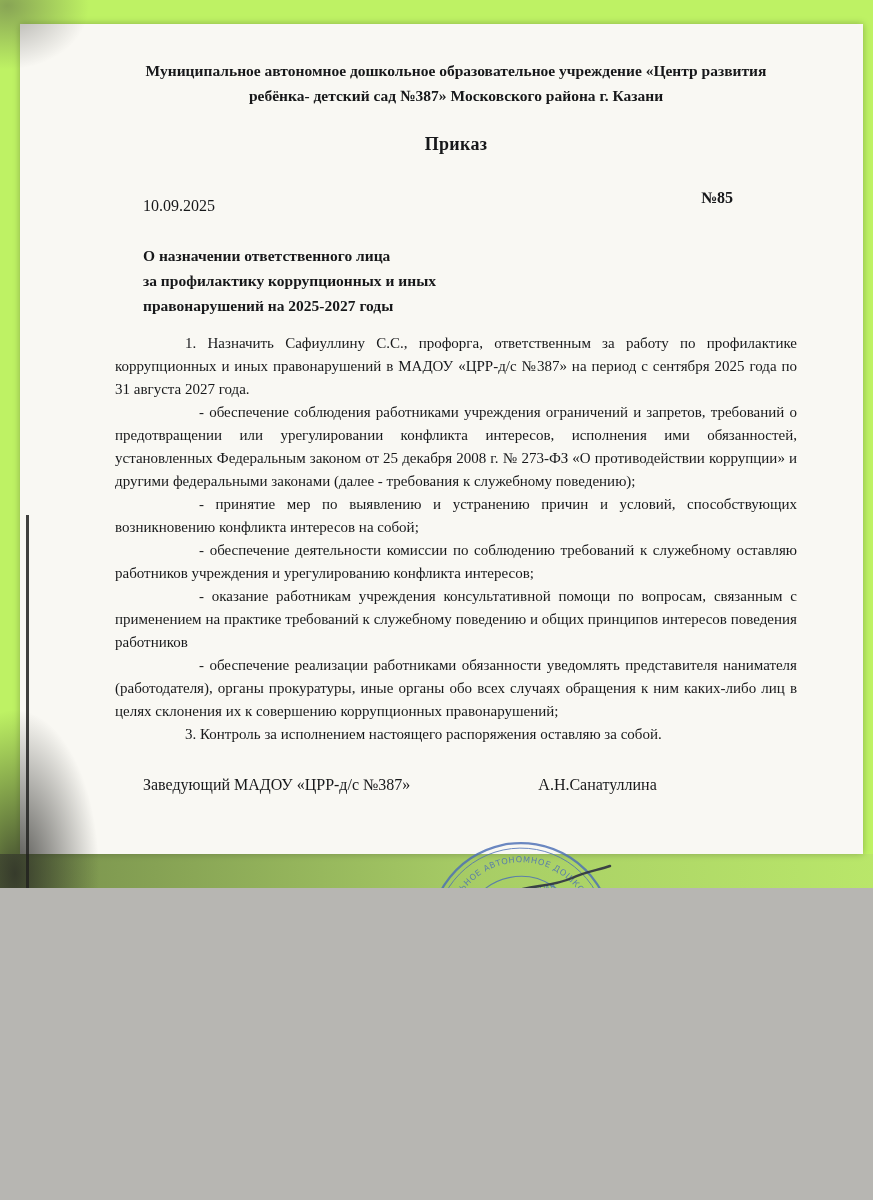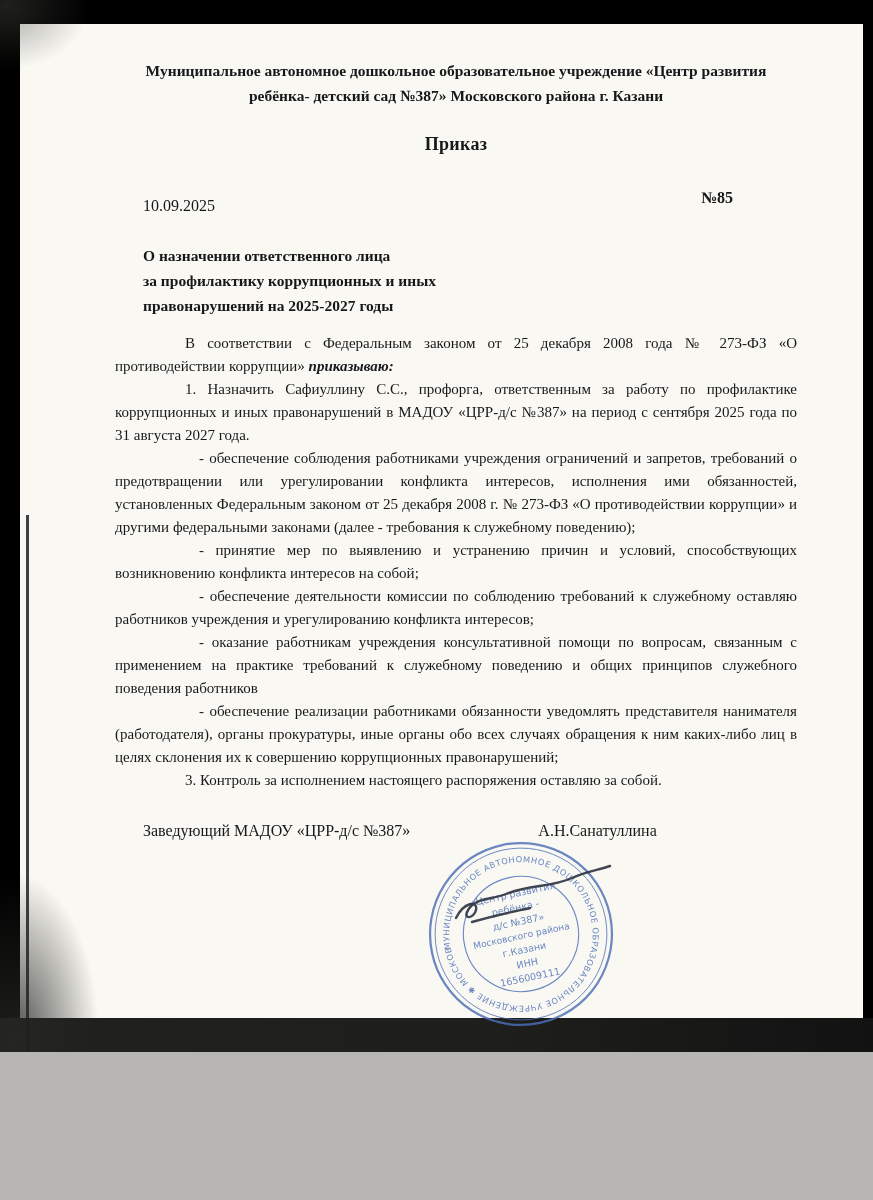--- a/index.html
+++ b/index.html
@@ -1,16 +1,16 @@
 <!DOCTYPE html>
 <html><head>
 <meta charset="utf-8">
 <style>
   html,body{margin:0;padding:0;background:#b7b6b2;}
-  .scan{position:relative;width:873px;height:1052px;background:#000000;overflow:hidden;
+  .scan{position:relative;width:873px;height:888px;background:#bef264;overflow:hidden;
         font-family:"Liberation Serif","DejaVu Serif",serif;color:#17181a;}
   .page{position:absolute;left:20px;top:24px;right:10px;bottom:34px;background:#f9f8f3;
         box-shadow:0 0 7px rgba(0,0,0,.28);}
   .content{position:absolute;left:95px;right:66px;top:0;}
 
   .header{margin:34px auto 0;max-width:660px;text-align:center;font-weight:bold;
           font-size:15.5px;line-height:25px;}
   .title{margin-top:26px;text-align:center;font-weight:bold;font-size:18px;letter-spacing:.3px;}
 
   .meta-row{margin-top:40px;display:flex;justify-content:space-between;font-size:16px;line-height:22px;gap:9px;}
@@ -67,26 +67,25 @@
         <span class="order-number">№85</span>
       </div>
 
       <div class="subject">
         <div>О назначении ответственного лица</div>
         <div>за профилактику коррупционных и иных</div>
         <div>правонарушений на 2025-2027 годы</div>
       </div>
 
       <div class="body">
-        <p class="indent1"><span>В соответствии с Федеральным законом от 25 декабря 2008 года № 273-ФЗ «О противодействии коррупции»</span> <span class="emph">приказываю:</span></p>
         <p class="indent1">1. Назначить Сафиуллину С.С., профорга, ответственным за работу по профилактике коррупционных и иных правонарушений в МАДОУ «ЦРР-д/с №387» на период с сентября 2025 года по 31 августа 2027 года.</p>
         <p class="indent2">- обеспечение соблюдения работниками учреждения ограничений и запретов, требований о предотвращении или урегулировании конфликта интересов, исполнения ими обязанностей, установленных Федеральным законом от 25 декабря 2008 г. № 273-ФЗ «О противодействии коррупции» и другими федеральными законами (далее - требования к служебному поведению);</p>
         <p class="indent2">- принятие мер по выявлению и устранению причин и условий, способствующих возникновению конфликта интересов на собой;</p>
         <p class="indent2">- обеспечение деятельности комиссии по соблюдению требований к служебному оставляю работников учреждения и урегулированию конфликта интересов;</p>
-        <p class="indent2">- оказание работникам учреждения консультативной помощи по вопросам, связанным с применением на практике требований к служебному поведению и общих принципов служебного поведения работников</p>
+        <p class="indent2">- оказание работникам учреждения консультативной помощи по вопросам, связанным с применением на практике требований к служебному поведению и общих принципов интересов поведения работников</p>
         <p class="indent2">- обеспечение реализации работниками обязанности уведомлять представителя нанимателя (работодателя), органы прокуратуры, иные органы обо всех случаях обращения к ним каких-либо лиц в целях склонения их к совершению коррупционных правонарушений;</p>
         <p class="indent1">3. Контроль за исполнением настоящего распоряжения оставляю за собой.</p>
       </div>
 
       <div class="signature-row">
         <span>Заведующий МАДОУ «ЦРР-д/с №387»</span>
         <span class="signature-name">А.Н.Санатуллина</span>
       </div>
 
     </div>

